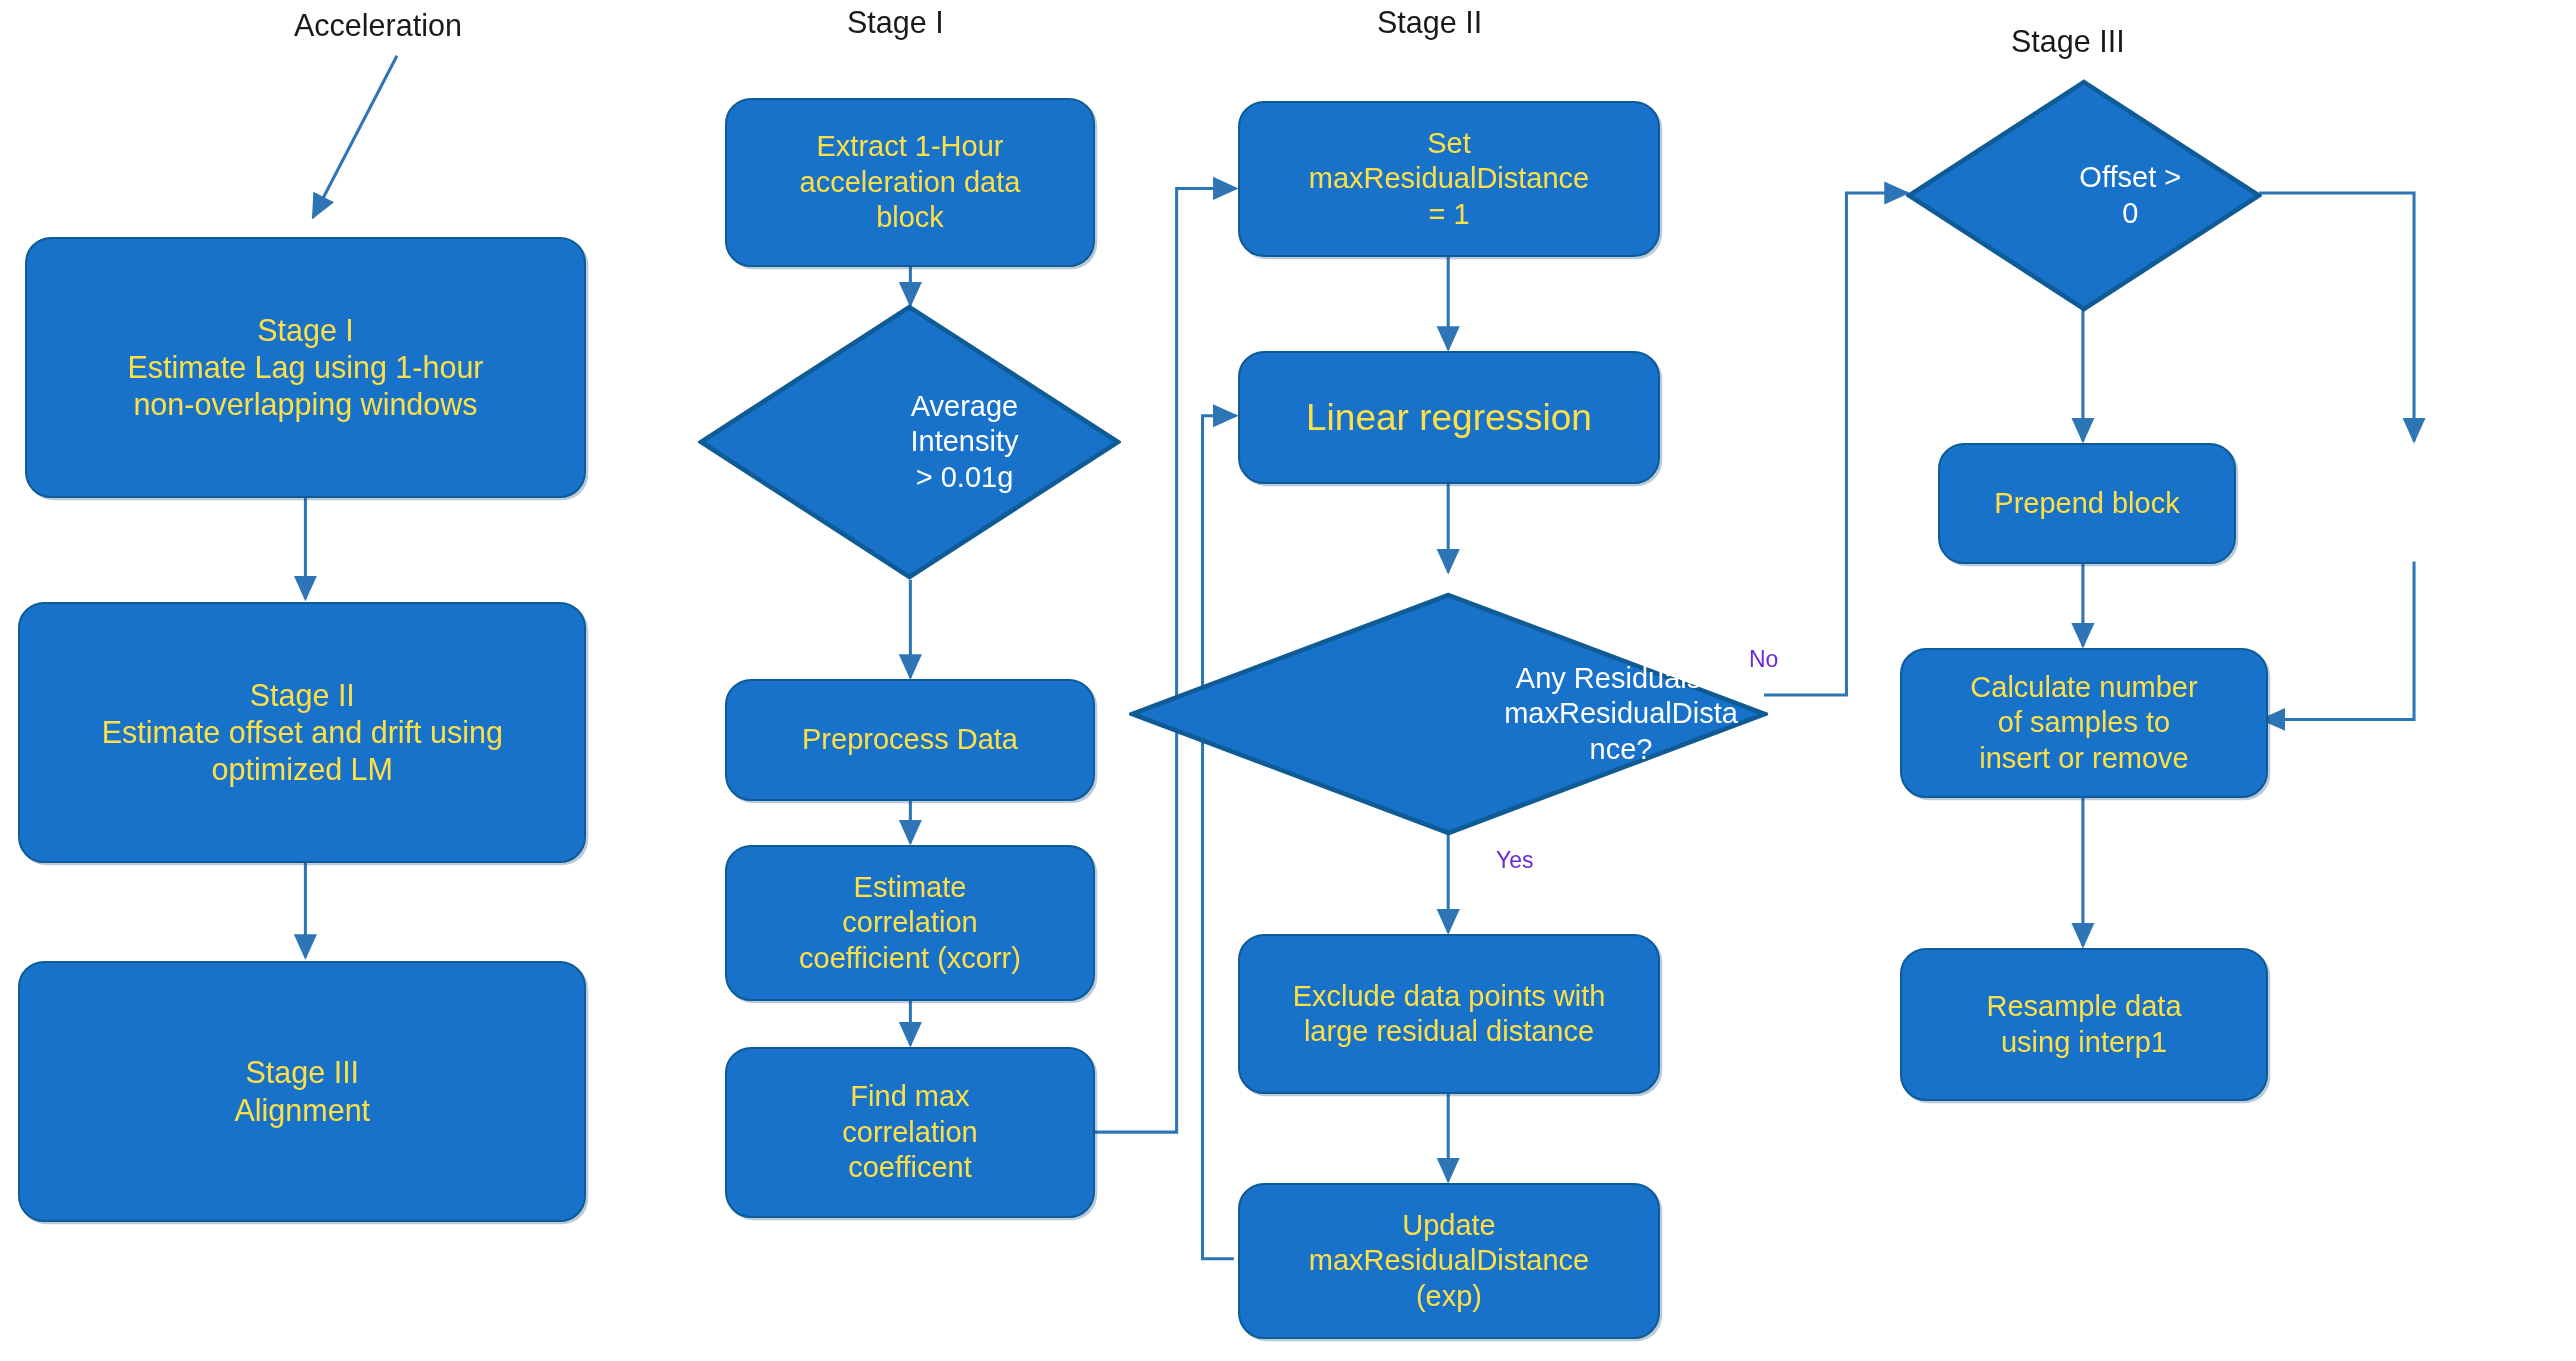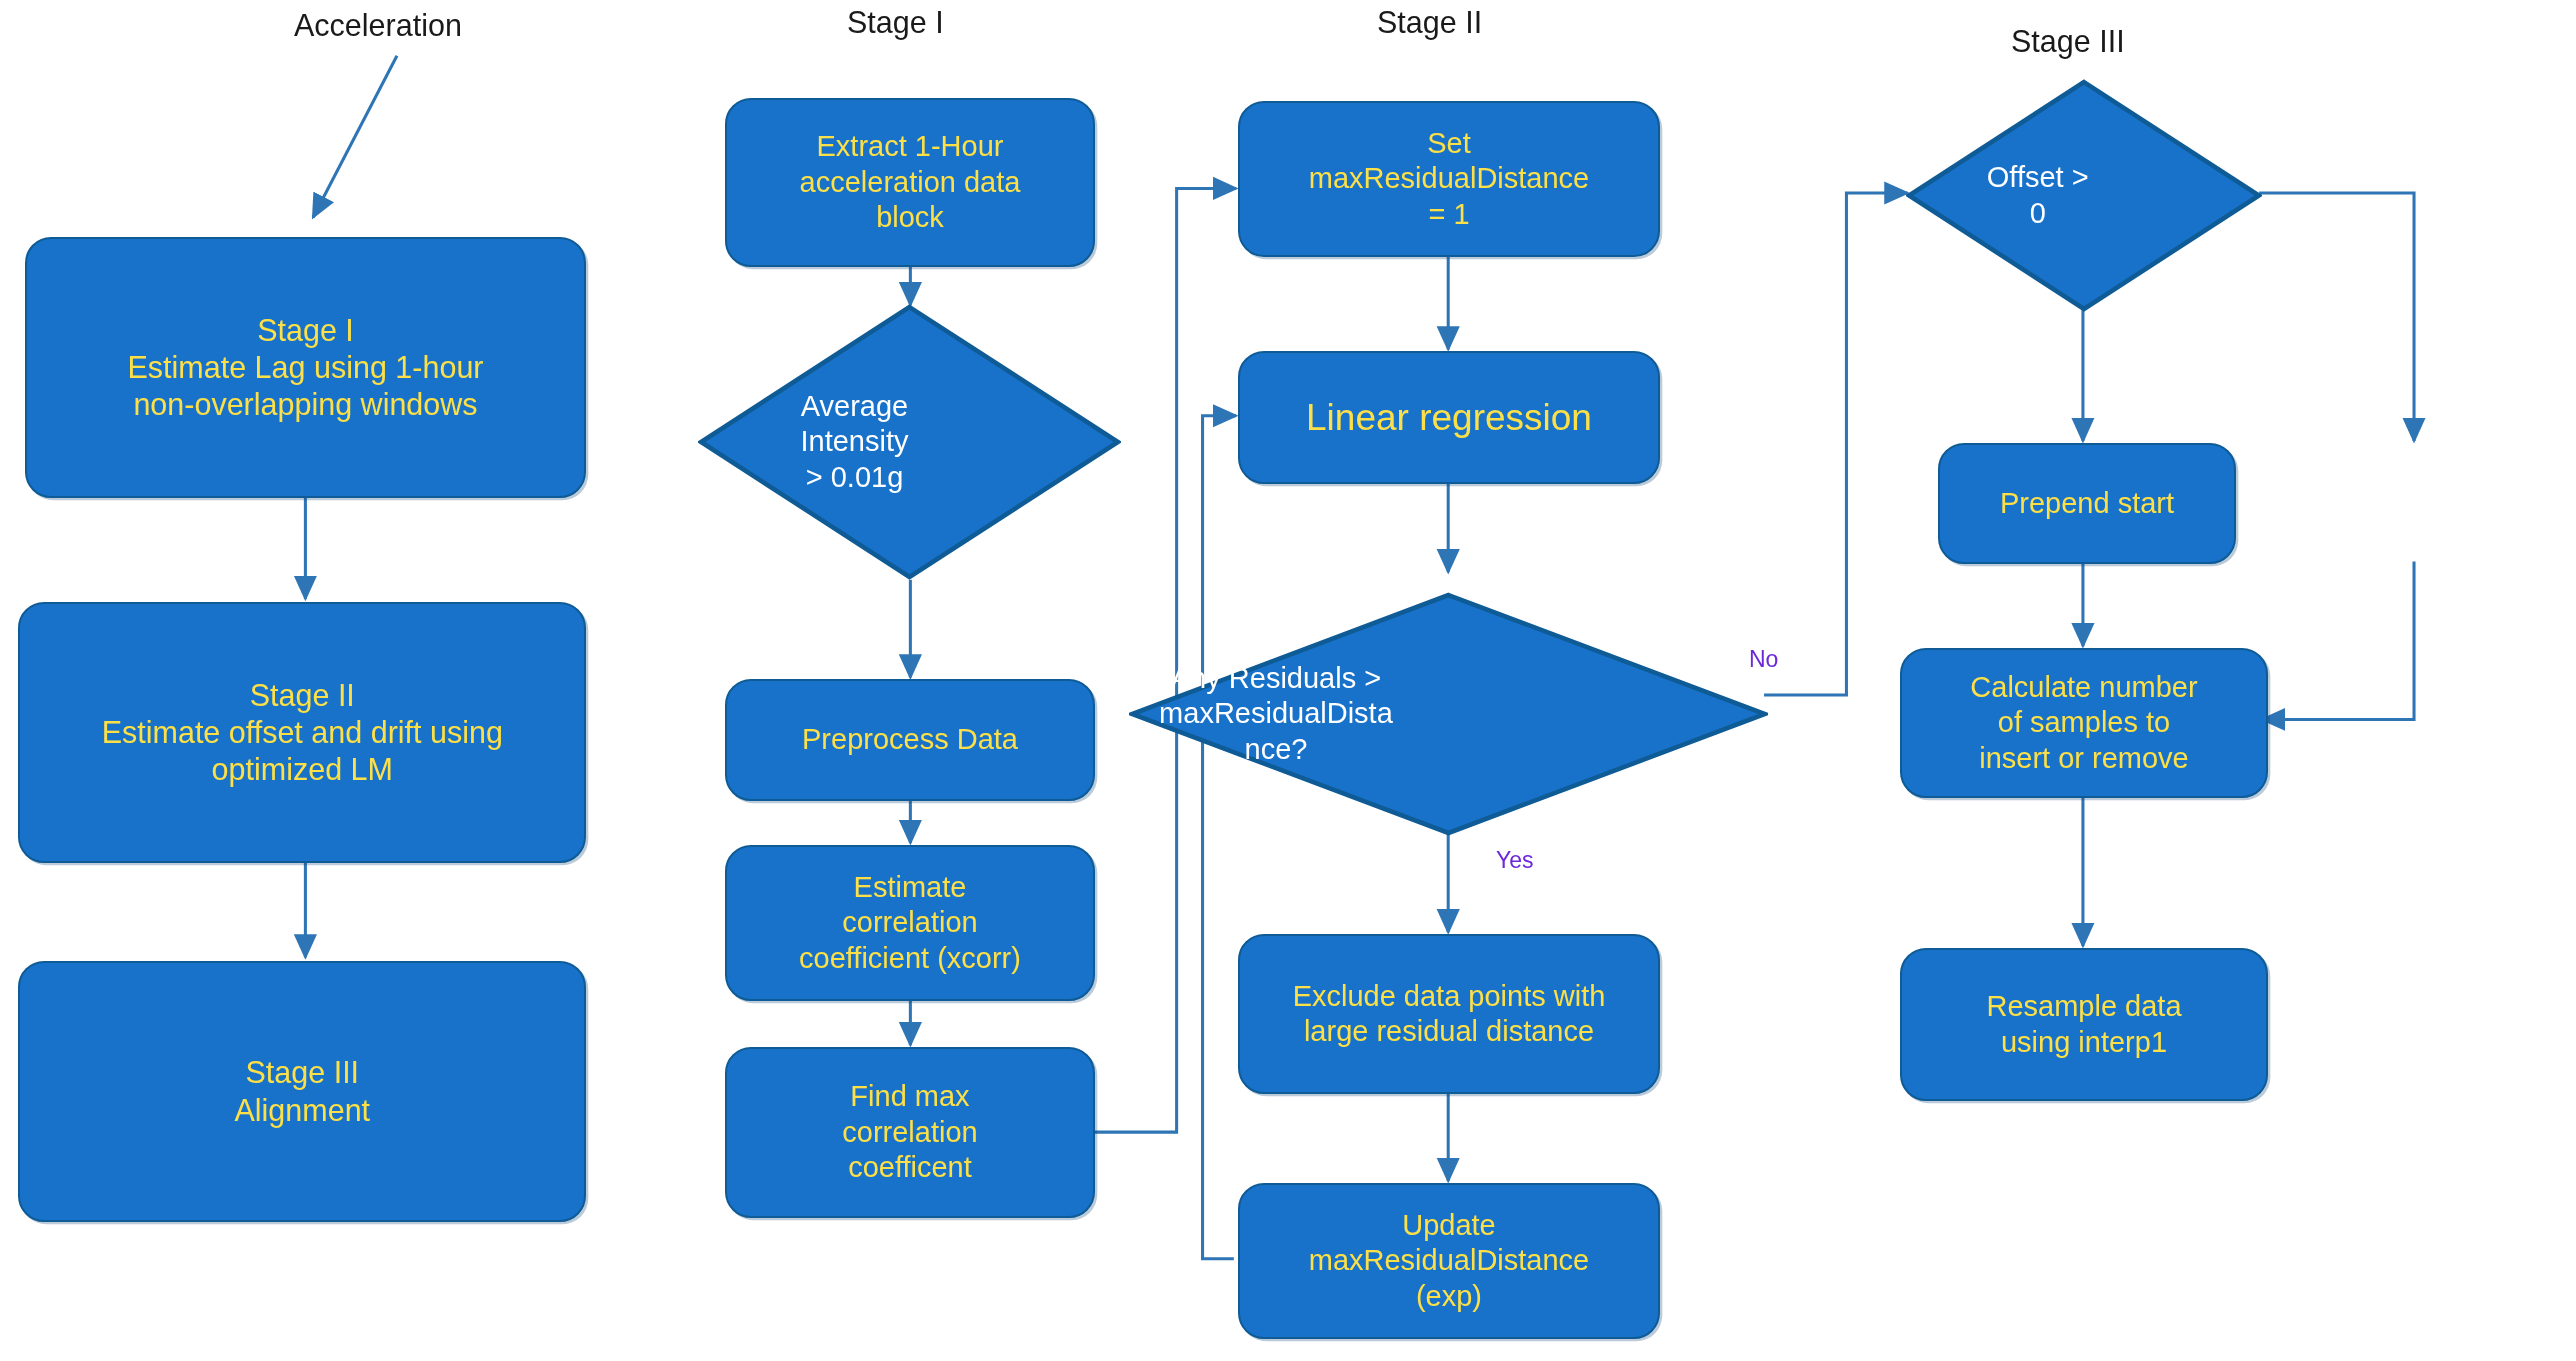--- a/index.html
+++ b/index.html
@@ -35,21 +35,21 @@
     border-radius: 26px;
     line-height: 1.22;
     padding: 3.1px 7.6px;
     white-space: pre-line;
     box-shadow: 2.3px 2.3px 0 rgba(10,70,120,0.28);
   }
   .diamond {
     position: absolute;
     display: flex;
     align-items: center;
-    justify-content: flex-start;
+    justify-content: flex-end;
   }
   .diamond .dshape {
     position: absolute;
     left: 0; top: 0;
     width: 100%;
     height: 100%;
   }
   .diamond .dlabel {
     position: relative;
     z-index: 2;
@@ -187,21 +187,21 @@
   <div class="edge-label" style="left:1749px; top:646px;">No</div>
 
   <div class="diamond" style="left:1906px; top:79px; width:356px; height:233px;">
     <svg class="dshape" viewBox="0 0 466 305" preserveAspectRatio="none">
       <polygon points="233,4 462,152.5 233,301 4,152.5" fill="#1872CA" stroke="#0E5B96" stroke-width="6"></polygon>
     </svg>
     <div class="dlabel" style="font-size:29px;">Offset &gt;
 0</div>
   </div>
 
-  <div class="node" style="left:1938px; top:443px; width:298px; height:121px; font-size:29px;">Prepend start</div>
+  <div class="node" style="left:1938px; top:443px; width:298px; height:121px; font-size:29px;">Prepend block</div>
 
 
   <div class="node" style="left:1900px; top:648px; width:368px; height:150px; font-size:29px;">Calculate number
 of samples to
 insert or remove</div>
 
   <div class="node" style="left:1900px; top:948px; width:368px; height:153px; font-size:29px;">Resample data
 using interp1</div>
 
 </div>

